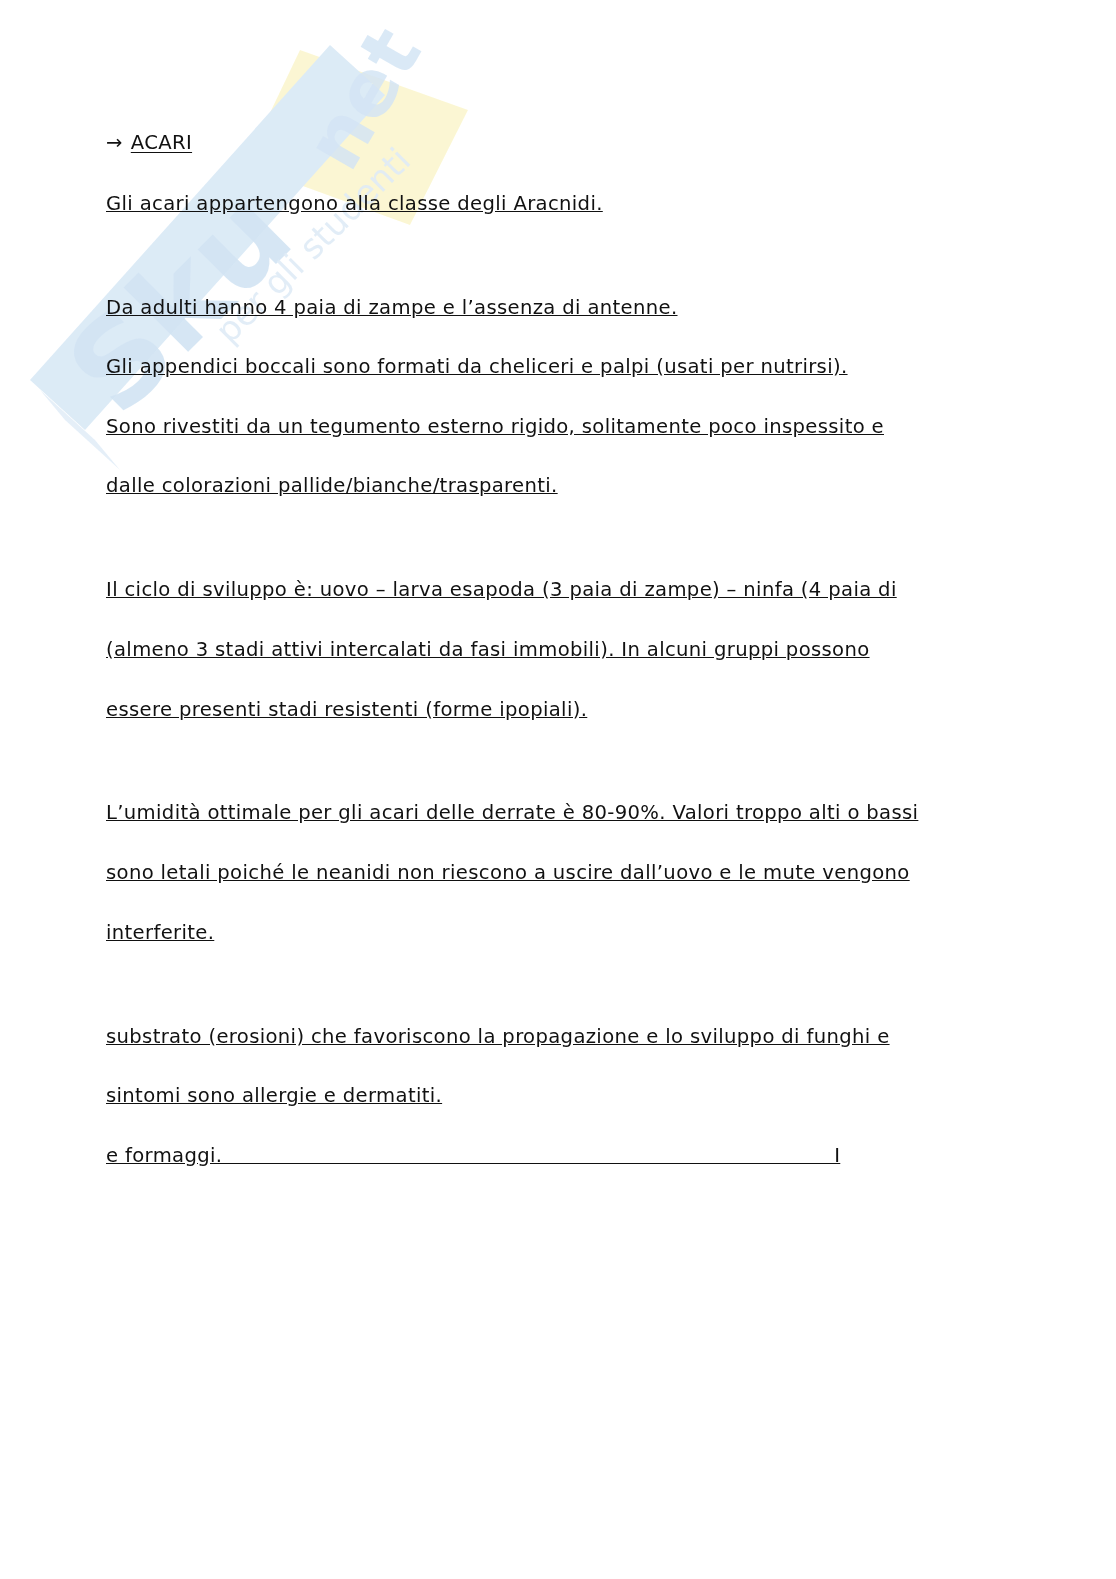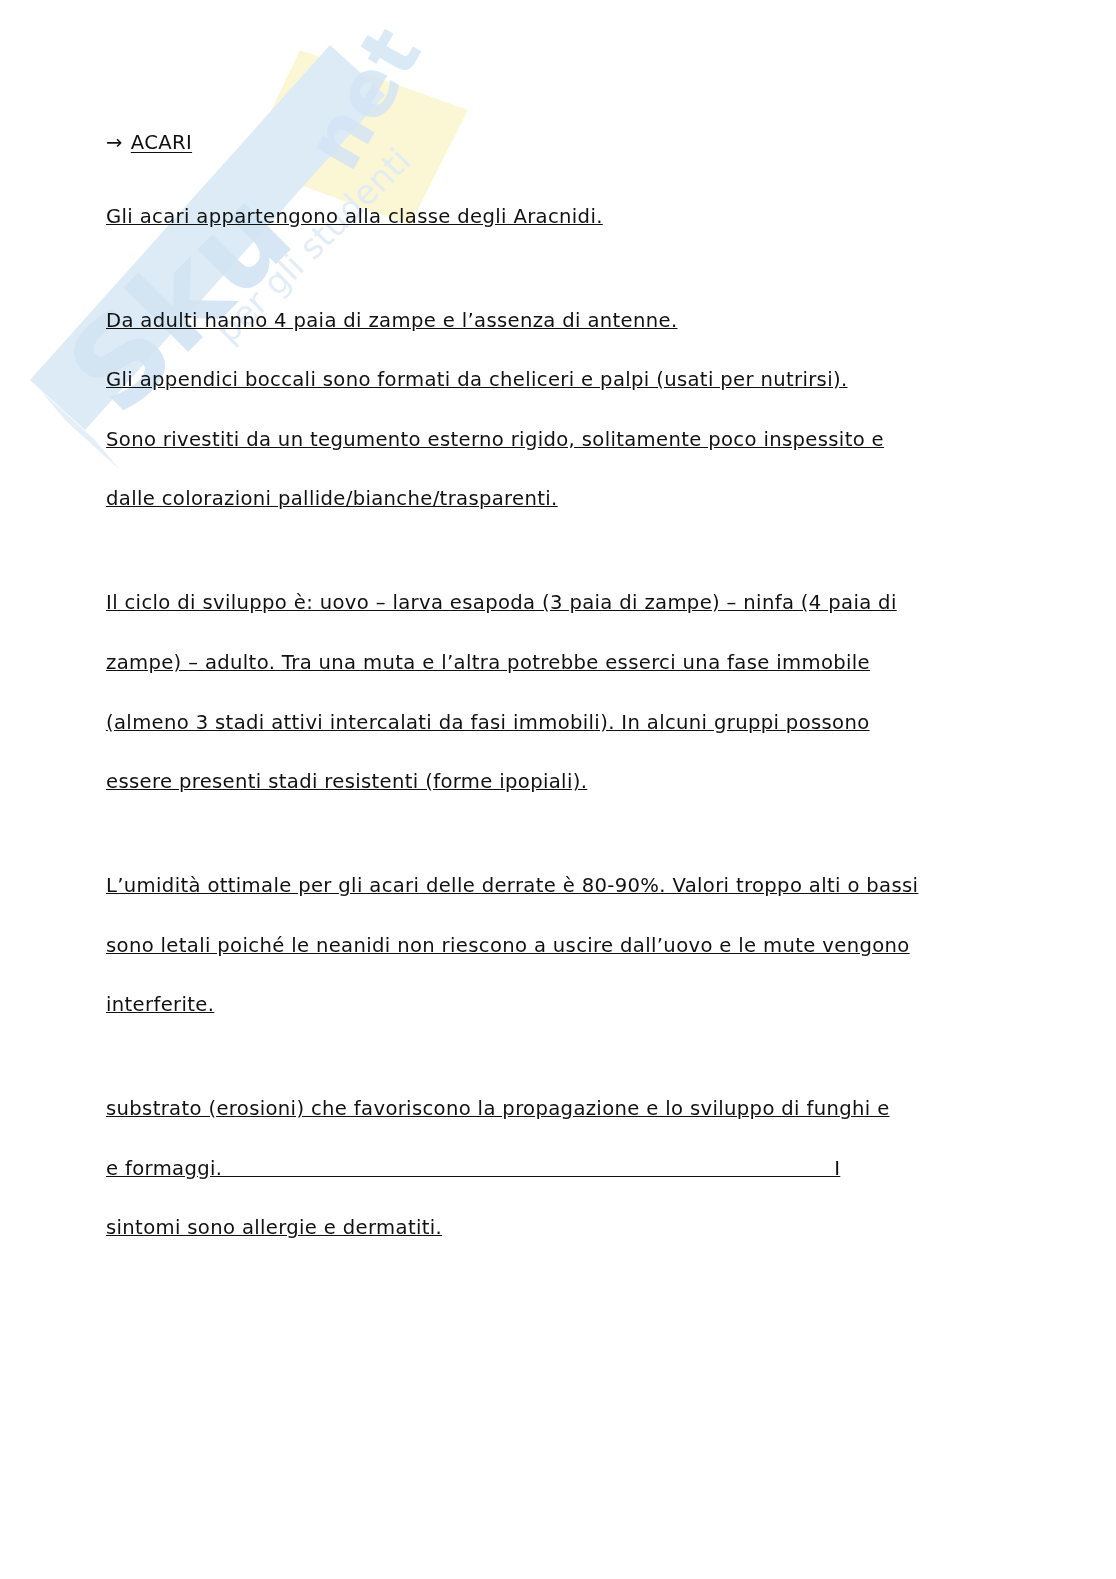--- a/index.html
+++ b/index.html
@@ -28,21 +28,21 @@
       position: absolute;
       left: 106px;
       top: 128px;
       width: 900px;
       z-index: 1;
       font-size: 19.6px;
       line-height: 29.8px;
       letter-spacing: 0.35px;
     }
     .heading {
-      margin: 0 0 14px 0;
+      margin: 0 0 1px 0;
       height: 30px;
     }
     .heading .arrow {
       margin-right: 8px;
     }
     .heading .title {
       text-decoration: underline;
       text-underline-offset: 3px;
       text-decoration-thickness: 1px;
     }
@@ -84,29 +84,28 @@
 
   <p class="para">
     <span class="line">Da adulti hanno 4 paia di zampe e l’assenza di antenne.</span>
     <span class="line">Gli appendici boccali sono formati da cheliceri e palpi (usati per nutrirsi).</span>
     <span class="line">Sono rivestiti da un tegumento esterno rigido, solitamente poco inspessito e</span>
     <span class="line">dalle colorazioni pallide/bianche/trasparenti.</span>
   </p>
 
   <p class="para">
     <span class="line">Il ciclo di sviluppo è: uovo – larva esapoda (3 paia di zampe) – ninfa (4 paia di</span>
-    <span class="line">zampe) – adulto. Tra una muta e l’altra potrebbe esserci una fase immobile</span>
     <span class="line">(almeno 3 stadi attivi intercalati da fasi immobili). In alcuni gruppi possono</span>
     <span class="line">essere presenti stadi resistenti (forme ipopiali).</span>
   </p>
 
   <p class="para">
     <span class="line">L’umidità ottimale per gli acari delle derrate è 80-90%. Valori troppo alti o bassi</span>
     <span class="line">sono letali poiché le neanidi non riescono a uscire dall’uovo e le mute vengono</span>
     <span class="line">interferite.</span>
   </p>
 
   <p class="para">
     <span class="line">substrato (erosioni) che favoriscono la propagazione e lo sviluppo di funghi e</span>
+    <span class="line">sintomi sono allergie e dermatiti.</span>
     <span class="line">e formaggi.                                                                                             I</span>
-    <span class="line">sintomi sono allergie e dermatiti.</span>
   </p>
 </main>
 
 </body></html>

